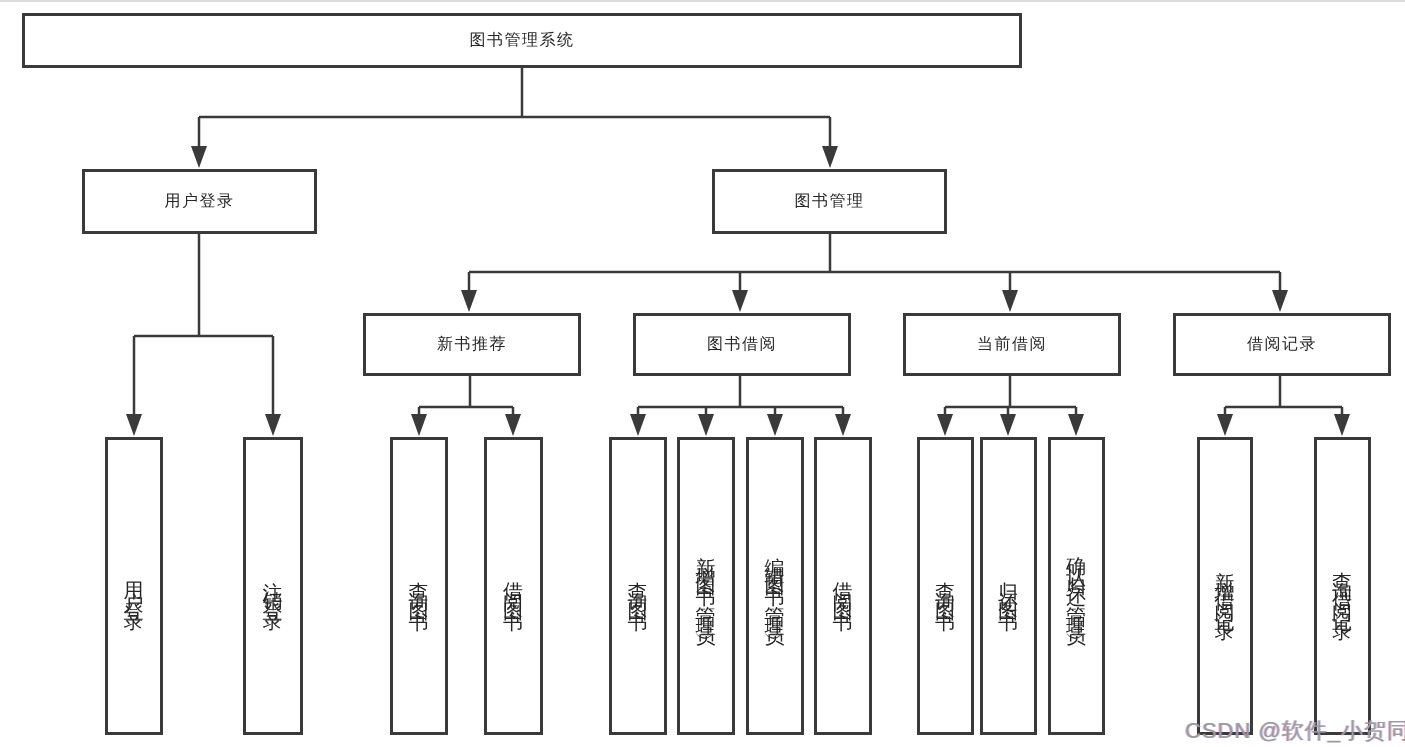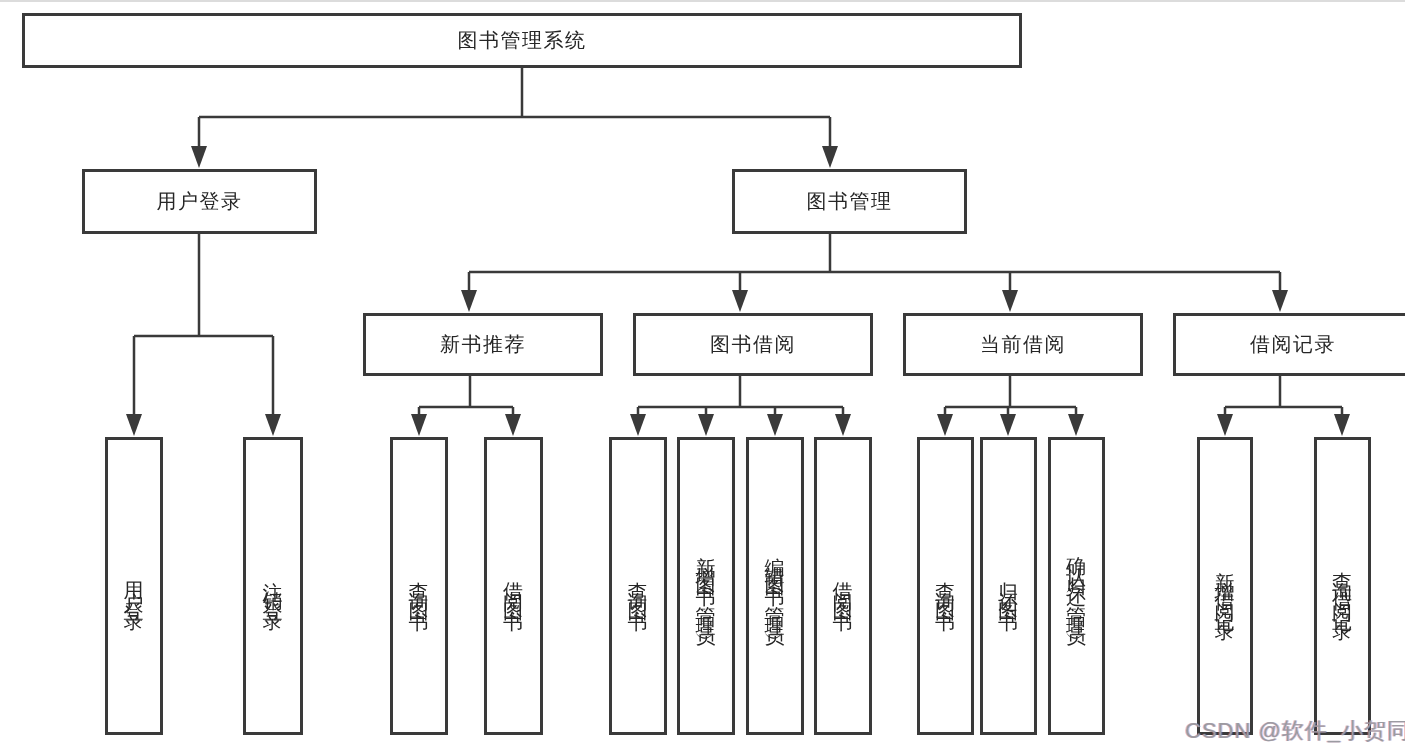--- a/index.html
+++ b/index.html
@@ -20,25 +20,25 @@
   .node {
     position:absolute;
     background:#ffffff;
     border:3px solid #3a3a3a;
     display:flex;
     align-items:center;
     justify-content:center;
     z-index:2;
     box-sizing:border-box;
   }
-  .h-node { font-size:20px; letter-spacing:1.5px; white-space:nowrap; }
+  .h-node { font-size:16px; letter-spacing:1.5px; white-space:nowrap; }
   .root-node   { left:22px;   top:13px;  width:1000px; height:55px; }
   .l2-a        { left:82px;   top:169px; width:235px;  height:65px; }
-  .l2-b        { left:712px;  top:169px; width:235px;  height:65px;margin-left:20px; }
-  .l3 { top:313px; width:240px; height:63px; }
+  .l2-b        { left:712px;  top:169px; width:235px;  height:65px; }
+  .l3 { top:313px; width:218px; height:63px; }
   .l3-0 { left:363px; }
   .l3-1 { left:633px; }
   .l3-2 { left:903px; }
   .l3-3 { left:1173px; }
   .leaf { top:437px; width:58px; height:298px; }
   .leaf span {
     writing-mode:vertical-rl;
     text-orientation:mixed;
     font-size:20px;
     letter-spacing:10px;

